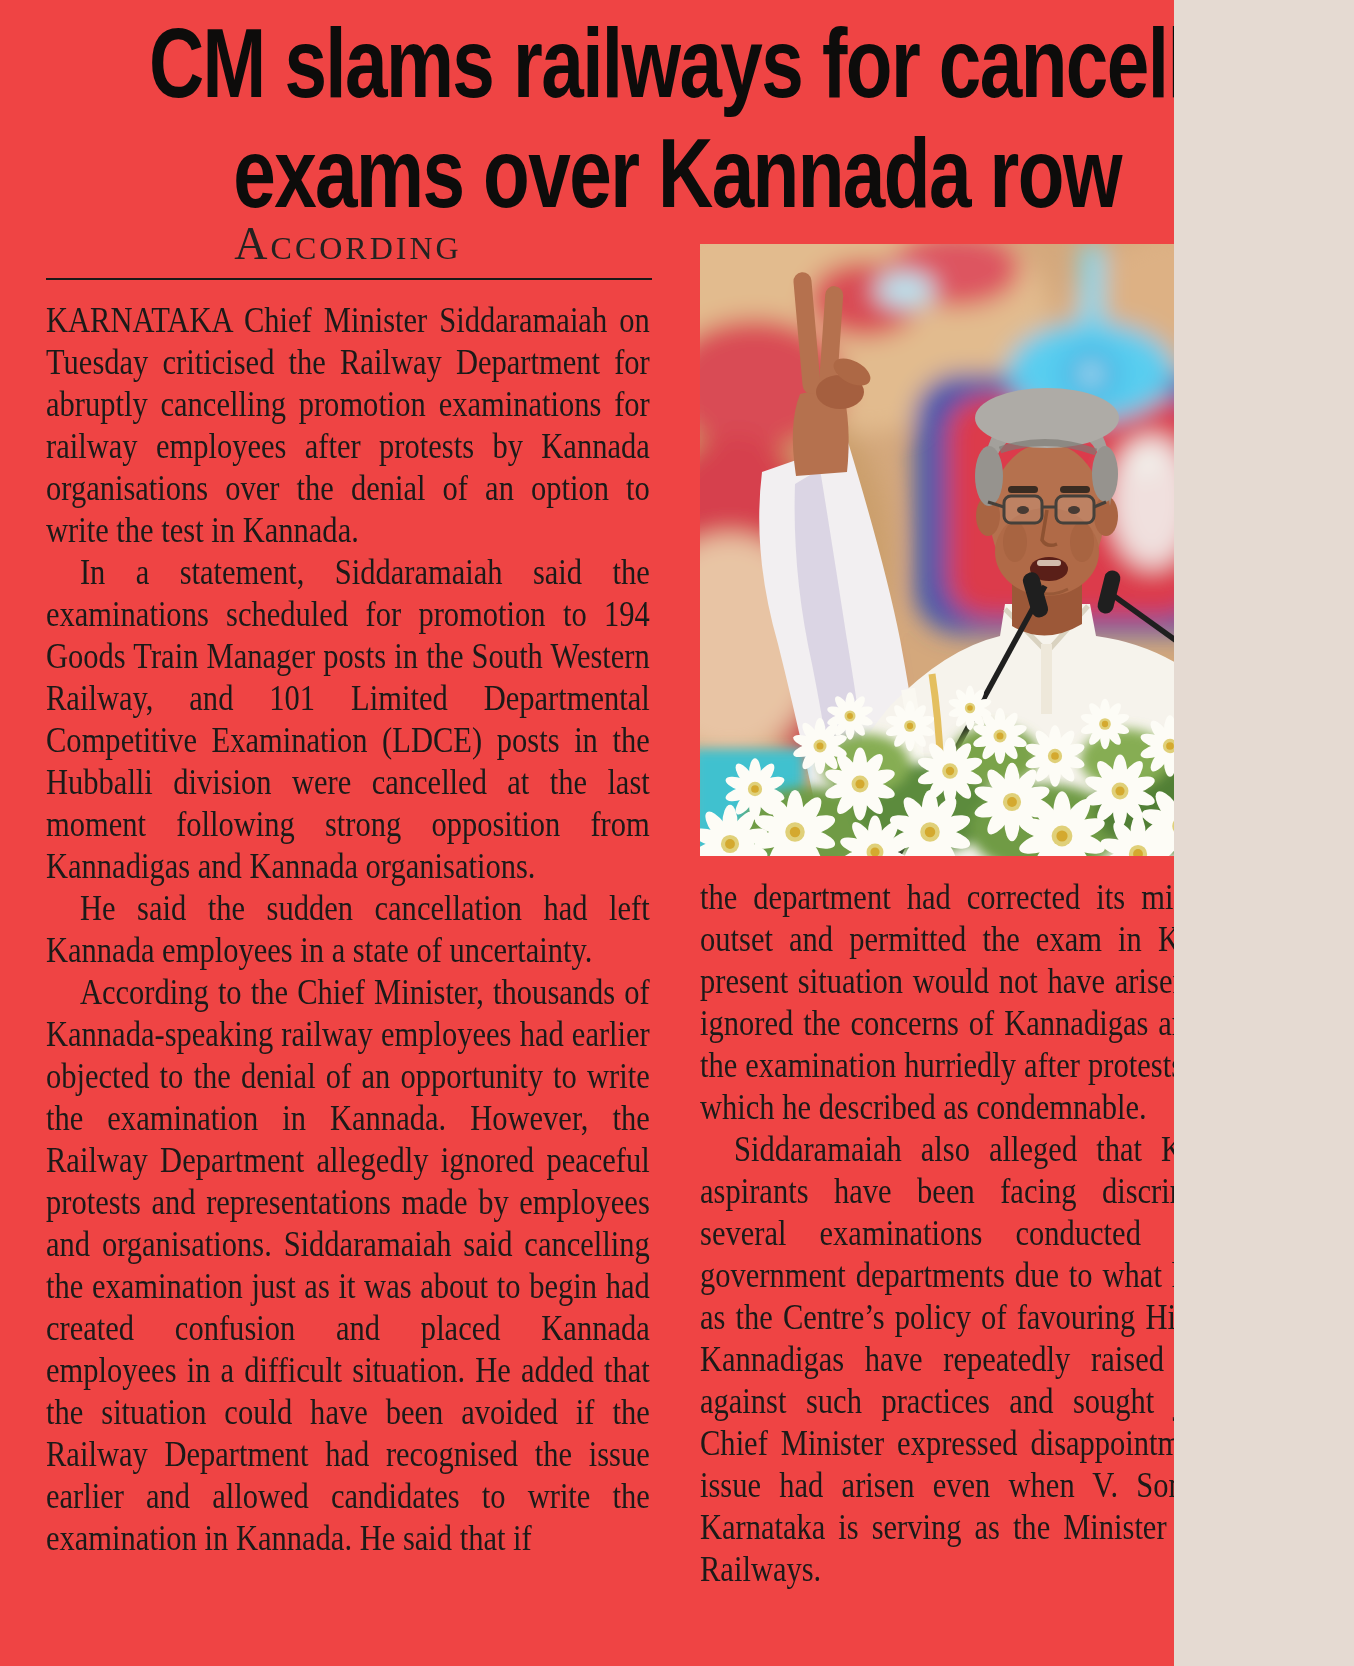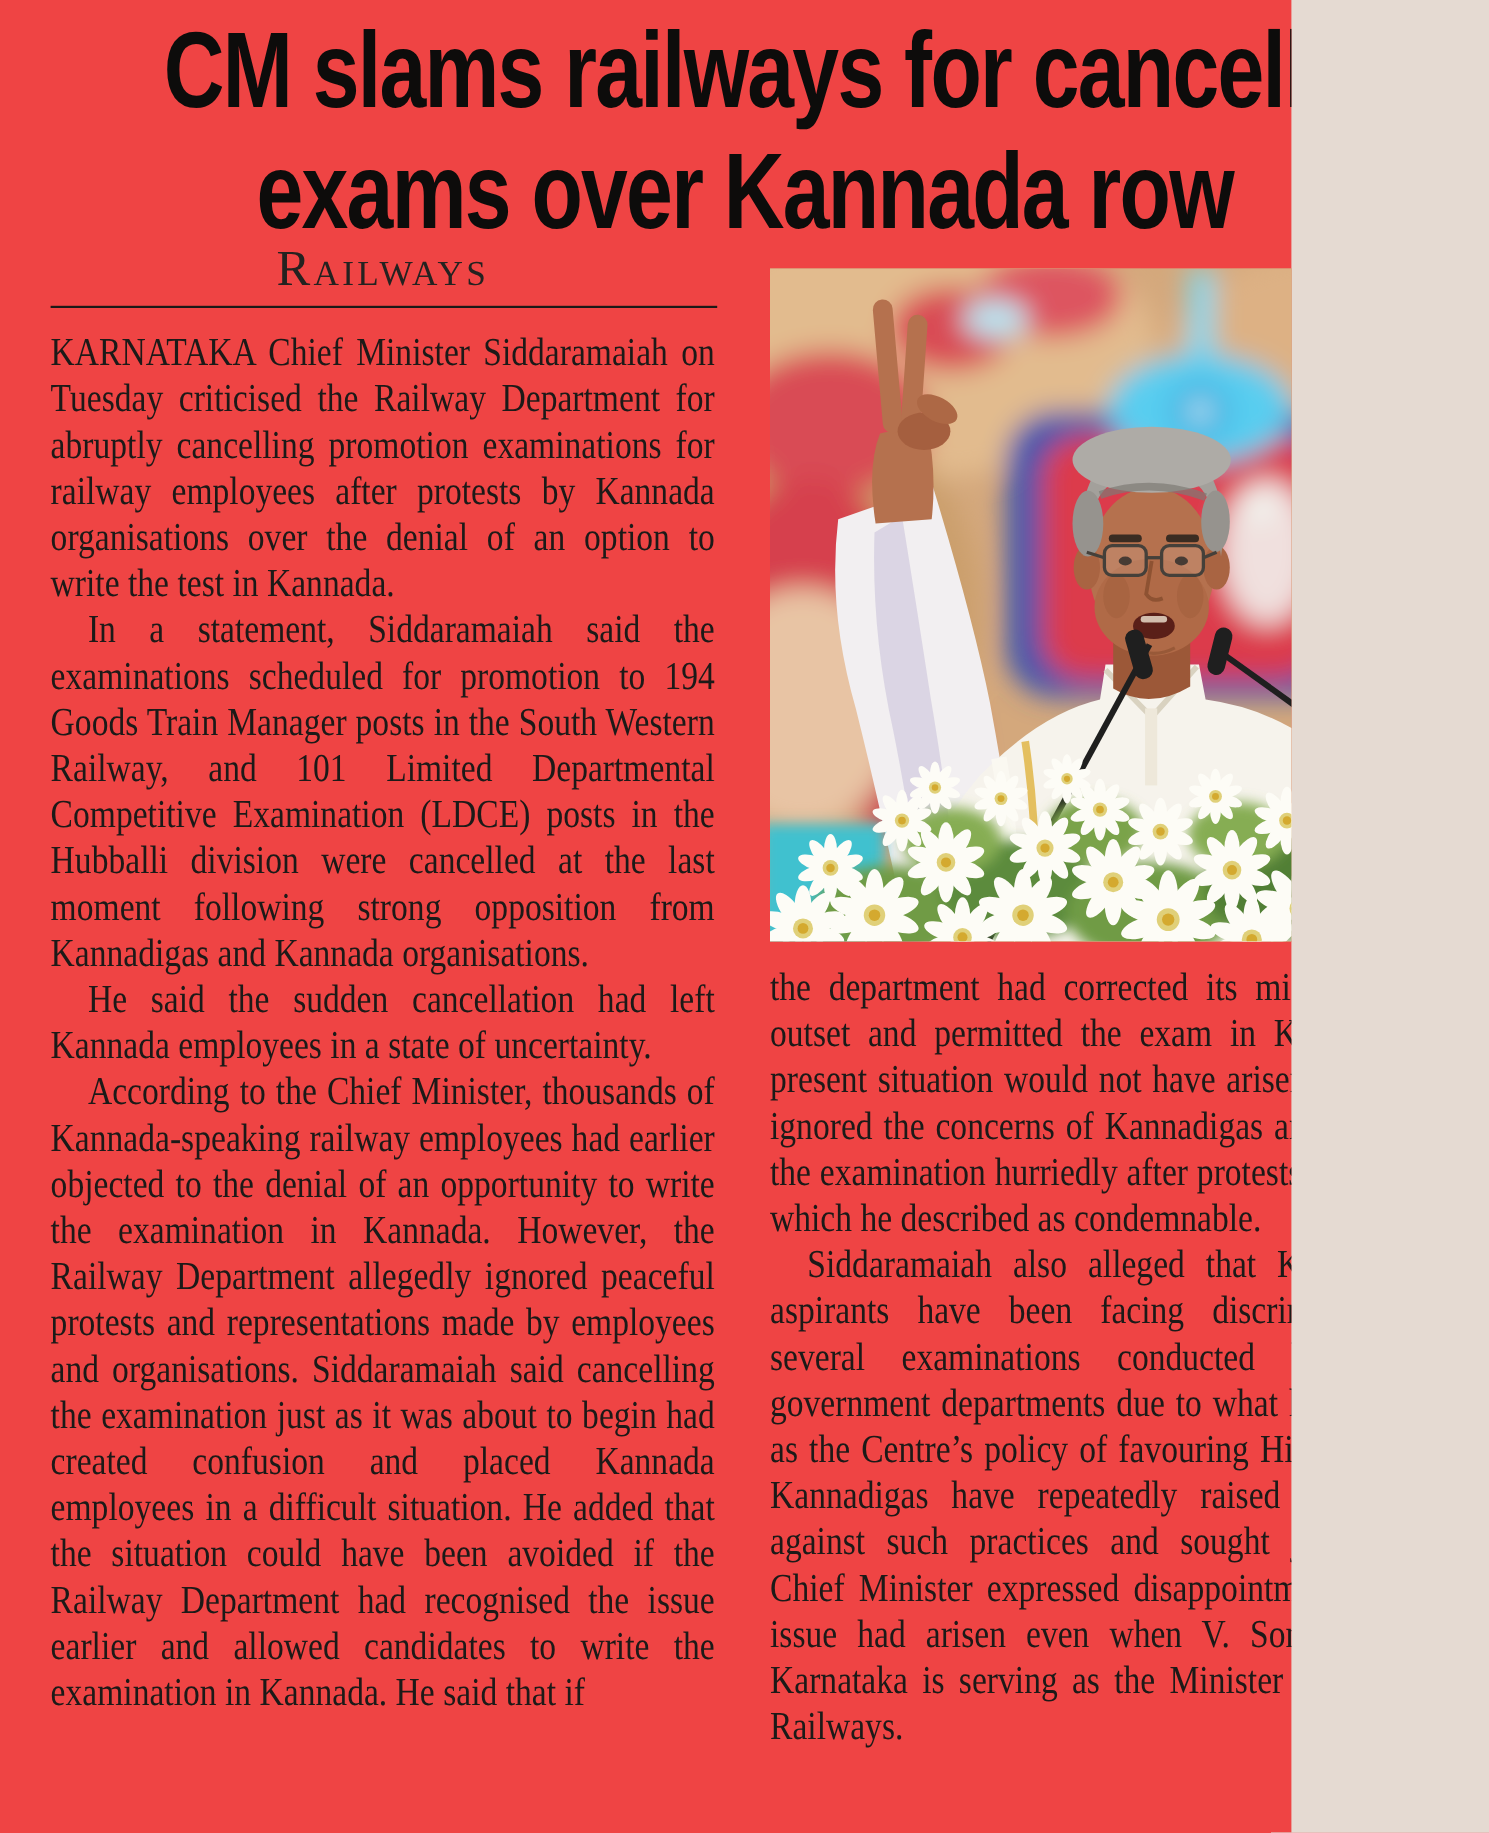--- a/index.html
+++ b/index.html
@@ -35,21 +35,21 @@
 </head>
 <body>
 
 <div class="canvas">
 
   <h1 class="headline">
     <span class="hl">CM slams railways for cancelling</span>
     <span class="hl">exams over Kannada row</span>
   </h1>
 
-  <div class="dateline">Railways</div>
+  <div class="dateline">According</div>
   <div class="rule"></div>
 
   <div class="col col-left">
     <p>KARNATAKA Chief Minister Siddaramaiah on Tuesday criticised the Railway Department for abruptly cancelling promotion examinations for railway employees after protests by Kannada organisations over the denial of an option to write the test in Kannada.</p>
     <p>In a statement, Siddaramaiah said the examinations scheduled for promotion to 194 Goods Train Manager posts in the South Western Railway, and 101 Limited Departmental Competitive Examination (LDCE) posts in the Hubballi division were cancelled at the last moment following strong opposition from Kannadigas and Kannada organisations.</p>
     <p>He said the sudden cancellation had left Kannada employees in a state of uncertainty.</p>
     <p>According to the Chief Minister, thousands of Kannada-speaking railway employees had earlier objected to the denial of an opportunity to write the examination in Kannada. However, the Railway Department allegedly ignored peaceful protests and representations made by employees and organisations. Siddaramaiah said cancelling the examination just as it was about to begin had created confusion and placed Kannada employees in a difficult situation. He added that the situation could have been avoided if the Railway Department had recognised the issue earlier and allowed candidates to write the examination in Kannada. He said that if</p>
   </div>
 
   <div class="photo" role="img" aria-label="Chief Minister Siddaramaiah in a white shirt raises two fingers while speaking into podium microphones behind white flowers, with a blurred red, cyan and blue emblem backdrop">

